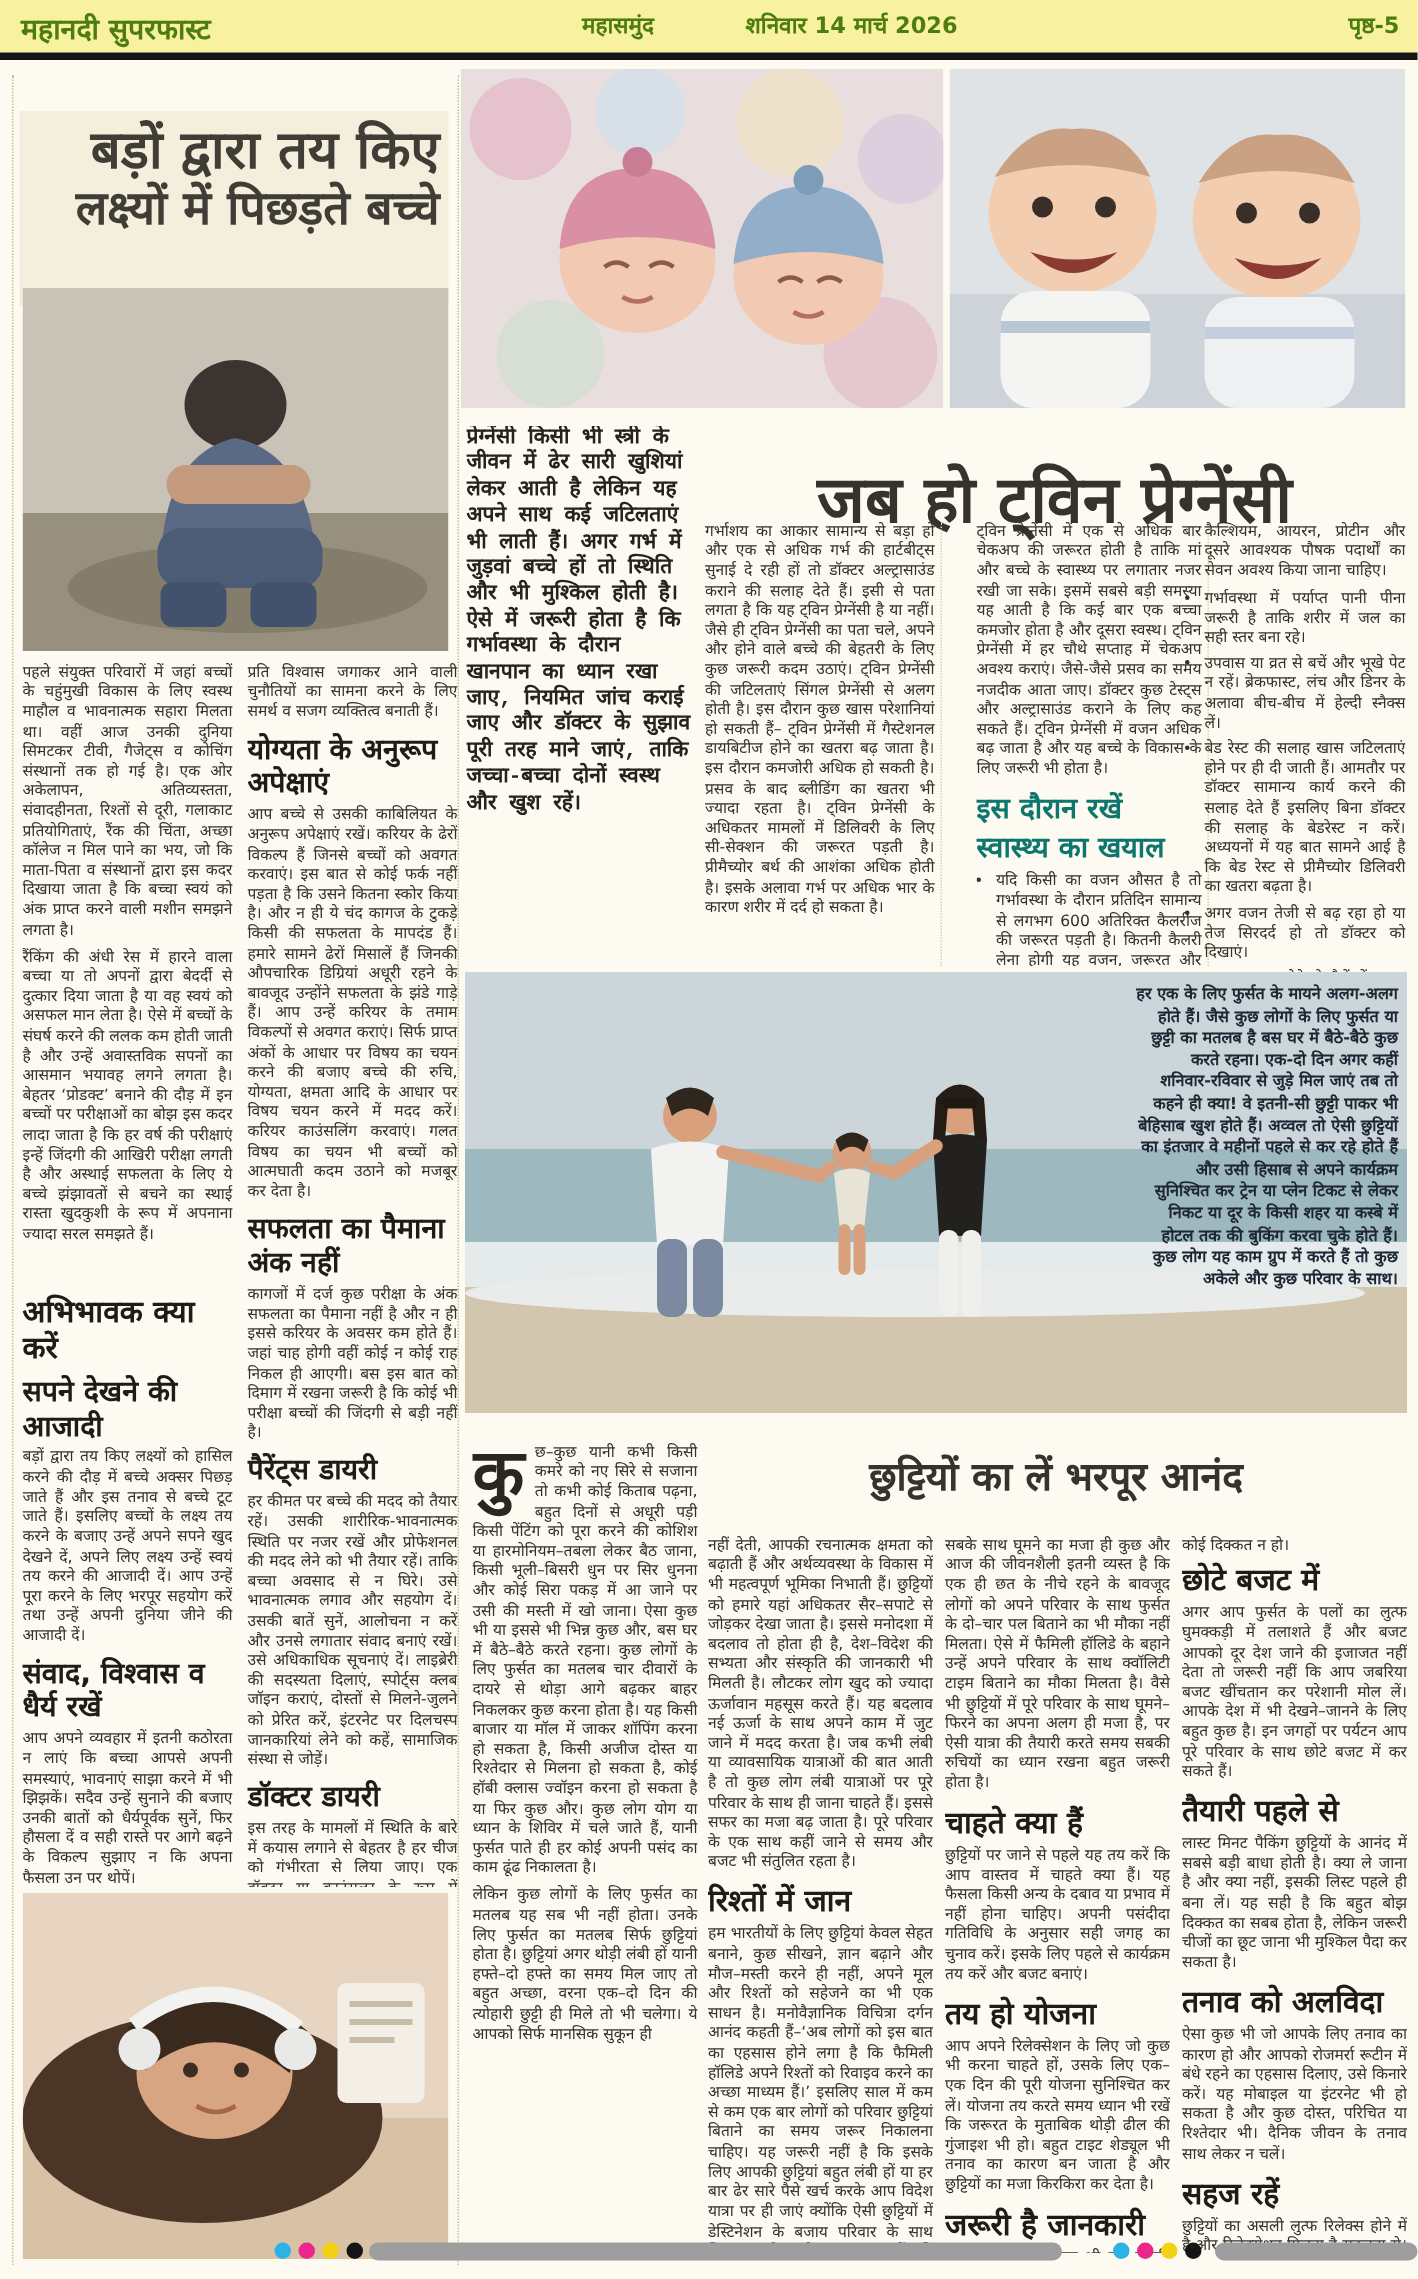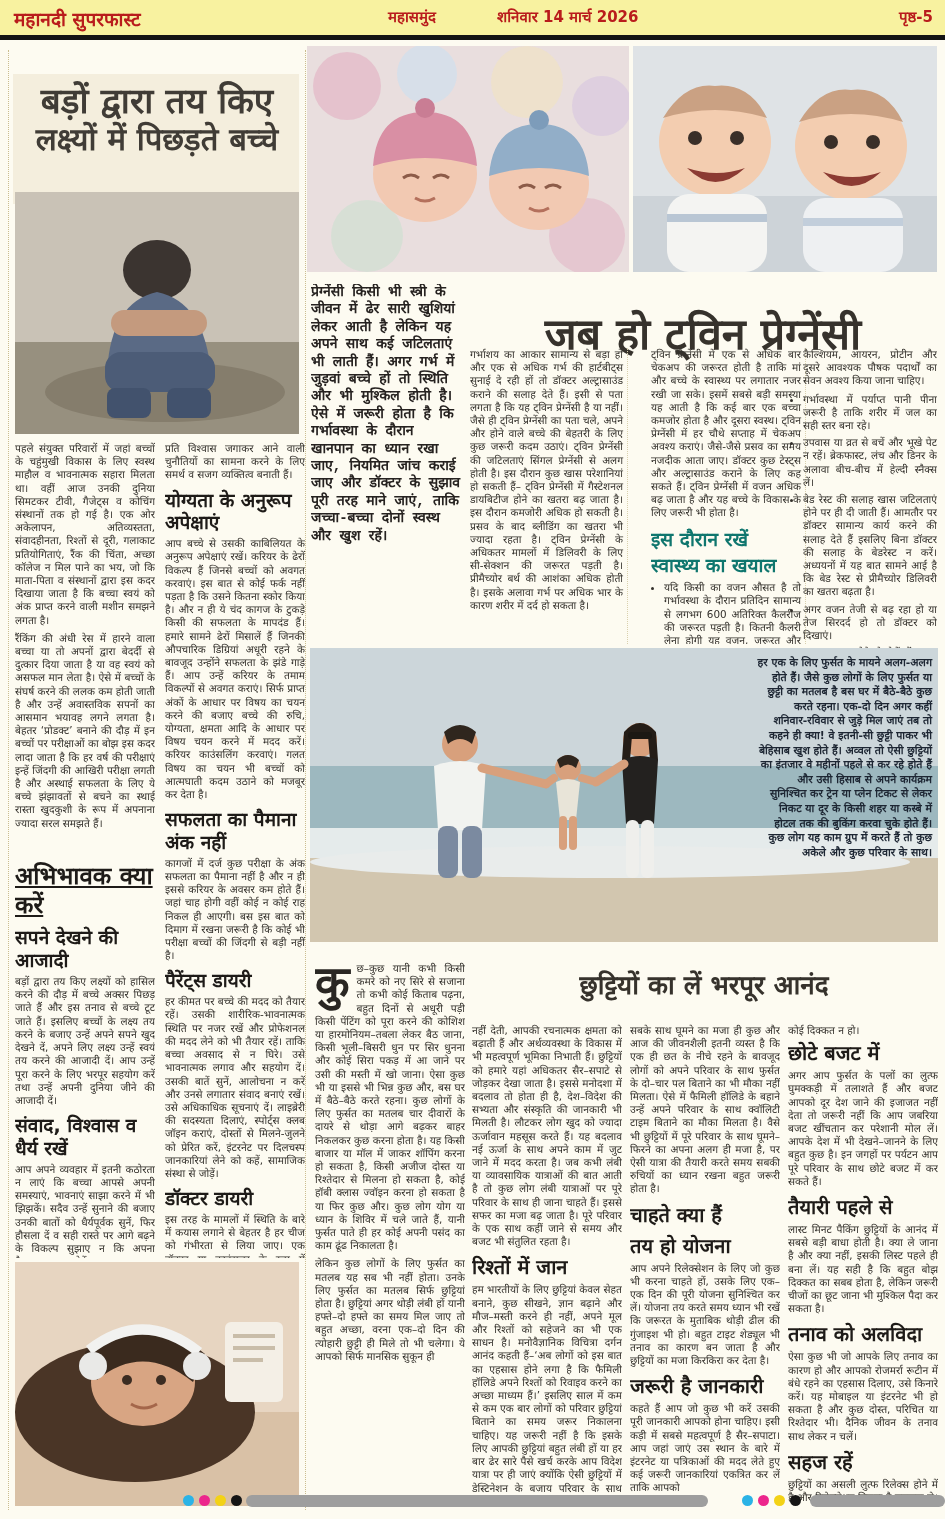--- a/index.html
+++ b/index.html
@@ -4,40 +4,40 @@
 <style>
   html,body{margin:0;padding:0;}
   body{
     width:945px;height:1519px;position:relative;
     background:#fdfbf1;
     font-family:"DejaVu Sans", sans-serif;
     color:#33302b;overflow:hidden;
   }
   
   .masthead{position:absolute;top:0;left:0;width:945px;height:35px;background:#f8f2a0;}
-  .masthead span{position:absolute;top:6px;color:#b91c1c;font-weight:bold;text-align:center;}
+  .masthead span{position:absolute;top:6px;color:#4d7c0f;font-weight:bold;text-align:center;}
   .mh-paper{left:14px;font-size:19px;}
   .mh-city{left:388px;font-size:15px;}
   .mh-date{left:497px;font-size:15px;}
   .mh-page{right:12px;font-size:15px;}
   .black-rule{position:absolute;top:35px;left:0;width:945px;height:5px;background:#141414;}
 
   
   .ncol{position:absolute;font-size:10.4px;line-height:13.2px;text-align:justify;color:#33302b;overflow:hidden;}
   .ncol p{margin:0 0 5px 0;}
   .sh{font-weight:bold;color:#1e1b18;font-size:19px;line-height:1.2;margin:7px 0 3px 0;text-align:left;}
-  .sh-xl{font-size:24px;text-decoration:underline;margin-top:32px;}
+  .sh-xl{font-size:20px;margin-top:32px;}
   .ncol ul{margin:3px 0 0 13px;padding:0;}
   .ncol li{margin:0 0 4px 0;}
 
   
   .left-article{position:absolute;left:8px;top:50px;width:296px;height:1460px;
     border-left:1px dotted #cbbd8e;border-right:1px dotted #cbbd8e;}
   .left-headline{position:absolute;left:4px;top:8px;width:286px;height:130px;background:#f4eedd;
-    color:#403c36;font-weight:bold;text-align:center;padding:8px 6px 0 8px;box-sizing:border-box;margin-top:16px;}
+    color:#403c36;font-weight:bold;text-align:right;padding:8px 6px 0 8px;box-sizing:border-box;margin-top:16px;}
   .lh1{font-size:35px;line-height:1.1;display:block;}
   .lh2{font-size:31px;line-height:1.2;display:block;}
   .photo{position:absolute;overflow:hidden;}
   .photo svg{display:block;}
   .ph-child{left:6px;top:142px;width:284px;height:242px;}
   .ph-girl{left:6px;top:1212px;width:284px;height:244px;}
   .colA{left:6px;top:392px;width:140px;height:816px;}
   .colB{left:156px;top:392px;width:140px;height:816px;}
 
   
@@ -272,20 +272,21 @@
 
 <div class="ncol hd-col2">
   <p>नहीं देती, आपकी रचनात्मक क्षमता को बढ़ाती हैं और अर्थव्यवस्था के विकास में भी महत्वपूर्ण भूमिका निभाती हैं। छुट्टियों को हमारे यहां अधिकतर सैर–सपाटे से जोड़कर देखा जाता है। इससे मनोदशा में बदलाव तो होता ही है, देश–विदेश की सभ्यता और संस्कृति की जानकारी भी मिलती है। लौटकर लोग खुद को ज्यादा ऊर्जावान महसूस करते हैं। यह बदलाव नई ऊर्जा के साथ अपने काम में जुट जाने में मदद करता है। जब कभी लंबी या व्यावसायिक यात्राओं की बात आती है तो कुछ लोग लंबी यात्राओं पर पूरे परिवार के साथ ही जाना चाहते हैं। इससे सफर का मजा बढ़ जाता है। पूरे परिवार के एक साथ कहीं जाने से समय और बजट भी संतुलित रहता है।</p>
   <div class="hd-h">रिश्तों में जान</div>
   <p>हम भारतीयों के लिए छुट्टियां केवल सेहत बनाने, कुछ सीखने, ज्ञान बढ़ाने और मौज–मस्ती करने ही नहीं, अपने मूल और रिश्तों को सहेजने का भी एक साधन है। मनोवैज्ञानिक विचित्रा दर्गन आनंद कहती हैं–‘अब लोगों को इस बात का एहसास होने लगा है कि फैमिली हॉलिडे अपने रिश्तों को रिवाइव करने का अच्छा माध्यम हैं।’ इसलिए साल में कम से कम एक बार लोगों को परिवार छुट्टियां बिताने का समय जरूर निकालना चाहिए। यह जरूरी नहीं है कि इसके लिए आपकी छुट्टियां बहुत लंबी हों या हर बार ढेर सारे पैसे खर्च करके आप विदेश यात्रा पर ही जाएं क्योंकि ऐसी छुट्टियों में डेस्टिनेशन के बजाय परिवार के साथ बिताए जाने वाले खुशनुमा पलों की ज्यादा अहमियत होती है।</p>
 </div>
 
 <div class="ncol hd-col3">
   <p>सबके साथ घूमने का मजा ही कुछ और आज की जीवनशैली इतनी व्यस्त है कि एक ही छत के नीचे रहने के बावजूद लोगों को अपने परिवार के साथ फुर्सत के दो–चार पल बिताने का भी मौका नहीं मिलता। ऐसे में फैमिली हॉलिडे के बहाने उन्हें अपने परिवार के साथ क्वॉलिटी टाइम बिताने का मौका मिलता है। वैसे भी छुट्टियों में पूरे परिवार के साथ घूमने–फिरने का अपना अलग ही मजा है, पर ऐसी यात्रा की तैयारी करते समय सबकी रुचियों का ध्यान रखना बहुत जरूरी होता है।</p>
   <div class="hd-h">चाहते क्या हैं</div>
+  <p>छुट्टियों पर जाने से पहले यह तय करें कि आप वास्तव में चाहते क्या हैं। यह फैसला किसी अन्य के दबाव या प्रभाव में नहीं होना चाहिए। अपनी पसंदीदा गतिविधि के अनुसार सही जगह का चुनाव करें। इसके लिए पहले से कार्यक्रम तय करें और बजट बनाएं।</p>
   <div class="hd-h">तय हो योजना</div>
   <p>आप अपने रिलेक्सेशन के लिए जो कुछ भी करना चाहते हों, उसके लिए एक–एक दिन की पूरी योजना सुनिश्चित कर लें। योजना तय करते समय ध्यान भी रखें कि जरूरत के मुताबिक थोड़ी ढील की गुंजाइश भी हो। बहुत टाइट शेड्यूल भी तनाव का कारण बन जाता है और छुट्टियों का मजा किरकिरा कर देता है।</p>
   <div class="hd-h">जरूरी है जानकारी</div>
   <p>कहते हैं आप जो कुछ भी करें उसकी पूरी जानकारी आपको होना चाहिए। इसी कड़ी में सबसे महत्वपूर्ण है सैर–सपाटा। आप जहां जाएं उस स्थान के बारे में इंटरनेट या पत्रिकाओं की मदद लेते हुए कई जरूरी जानकारियां एकत्रित कर लें ताकि आपको</p>
 </div>
 
 <div class="ncol hd-col4">
   <p>कोई दिक्कत न हो।</p>
   <div class="hd-h" style="margin-top:1px;">छोटे बजट में</div>
   <p>अगर आप फुर्सत के पलों का लुत्फ घुमक्कड़ी में तलाशते हैं और बजट आपको दूर देश जाने की इजाजत नहीं देता तो जरूरी नहीं कि आप जबरिया बजट खींचतान कर परेशानी मोल लें। आपके देश में भी देखने–जानने के लिए बहुत कुछ है। इन जगहों पर पर्यटन आप पूरे परिवार के साथ छोटे बजट में कर सकते हैं।</p>

